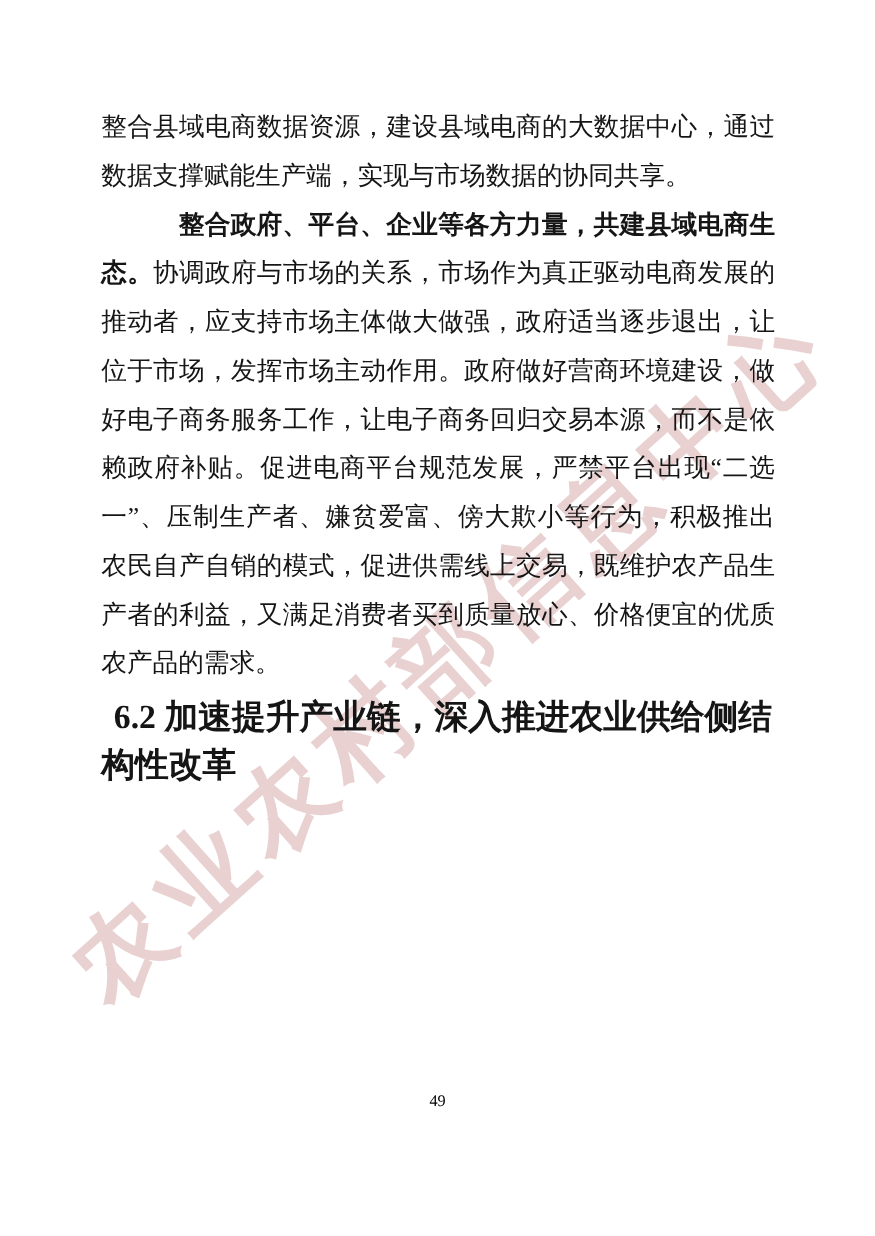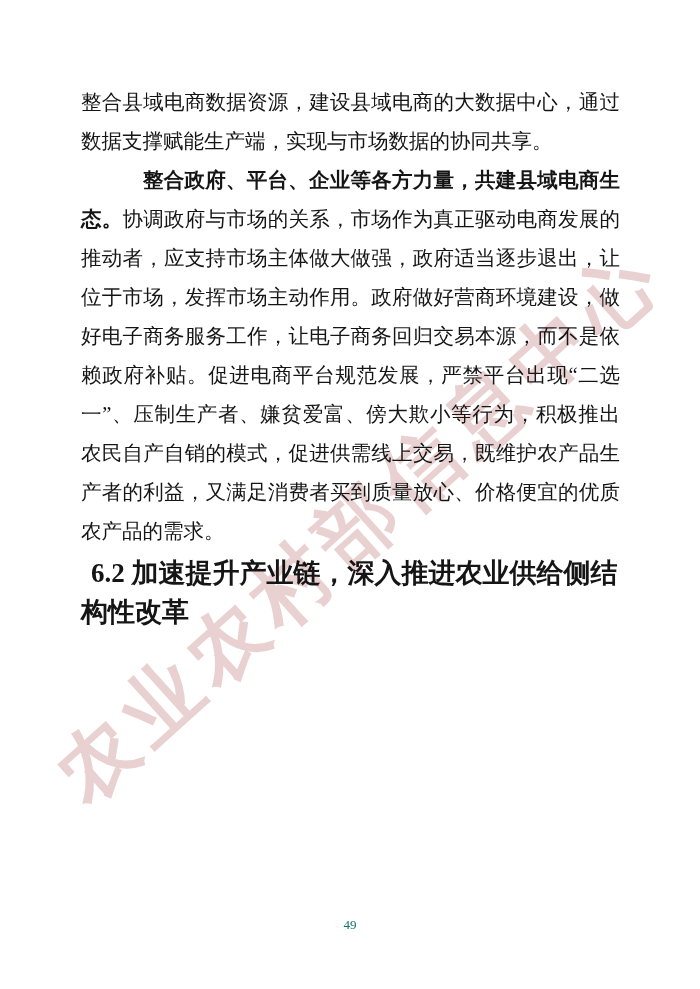--- a/index.html
+++ b/index.html
@@ -59,25 +59,25 @@
     font-weight: bold;
     font-size: 27px;
     line-height: 39px;
     text-indent: 10px;
     text-align: left;
   }
   .page-number {
     position: absolute;
     left: 0;
     right: 0;
-    top: 916px;
+    top: 872px;
     text-align: center;
     font-size: 13px;
     line-height: 18px;
-    color: #0f766e;
+    color: #000000;
     z-index: 2;
     font-family: "Liberation Serif", serif;
   }
 </style>
 </head>
 <body>
 
 <div class="page">
 
   <div class="watermark">农业农村部信息中心</div>

